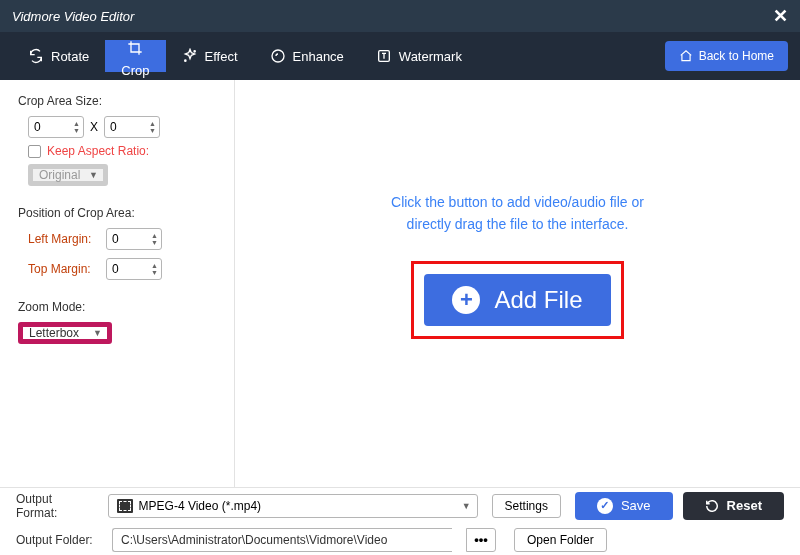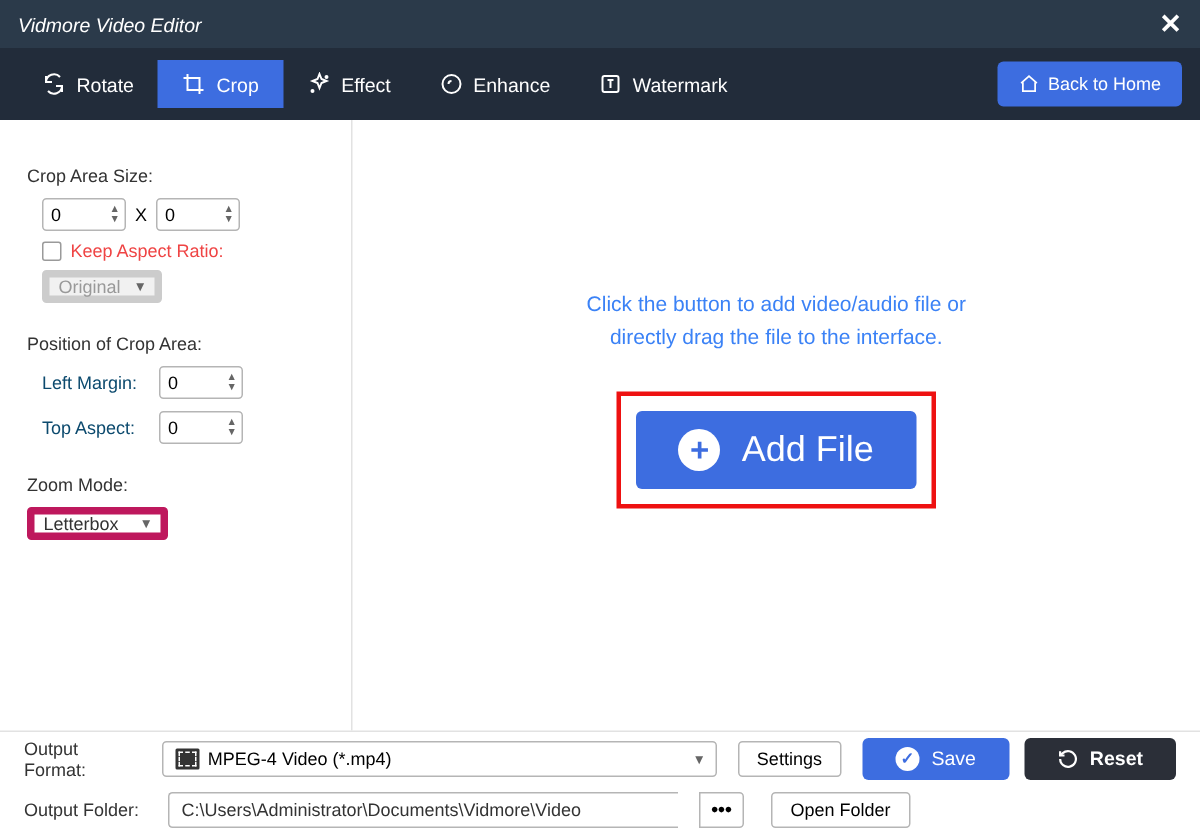--- a/index.html
+++ b/index.html
@@ -4,39 +4,39 @@
 <style>
   * { box-sizing: border-box; margin: 0; padding: 0; font-family: Arial, sans-serif; }
   body { width: 800px; height: 555px; background: #fff; overflow: hidden; }
 
   .titlebar { height: 32px; background: #2b3a4a; color: #fff; display: flex; align-items: center; padding: 0 12px; }
   .titlebar .title { font-size: 13px; flex: 1; font-style: italic; }
   .titlebar .close { font-size: 18px; cursor: pointer; font-weight: bold; }
 
   .toolbar { height: 48px; background: #222c3a; display: flex; align-items: center; padding: 0 12px; }
   .toolbar .tab { display: flex; align-items: center; gap: 7px; padding: 0 16px; height: 32px; color: #fff; font-size: 13px; cursor: pointer; }
-  .toolbar .tab.active { background: #3d6de0; }
+  .toolbar .tab.active { background: #3d6de0; flex-direction: column; }
   .toolbar .spacer { flex: 1; }
   .toolbar .home-btn { background: #3d6de0; color: #fff; border: none; border-radius: 4px; height: 30px; padding: 0 14px; font-size: 12px; display: flex; align-items: center; gap: 6px; cursor: pointer; }
 
   .main { display: flex; height: 407px; }
-  .sidebar { width: 235px; border-right: 1px solid #e2e2e2; padding: 30px 18px; }
+  .sidebar { width: 235px; border-right: 1px solid #e2e2e2; padding: 14px 18px; }
   .field-label { font-size: 12px; color: #333; margin-bottom: 8px; }
   .row { display: flex; align-items: center; gap: 6px; margin-bottom: 6px; }
   .spin { width: 56px; height: 22px; border: 1px solid #b5b5b5; border-radius: 3px; display: flex; align-items: center; padding: 0 5px; font-size: 12px; background: #fff; position: relative; }
   .spin .arrows { position: absolute; right: 3px; display: flex; flex-direction: column; font-size: 7px; line-height: 7px; color: #666; }
   .xsep { font-size: 12px; }
   .checkbox-row { display: flex; align-items: center; gap: 6px; margin: 6px 0 6px 0; font-size: 12px; color: #ef4444; }
   .checkbox { width: 13px; height: 13px; border: 1px solid #9a9a9a; border-radius: 2px; background: #fff; }
   .select { height: 22px; border: 5px solid #be185d; border-radius: 3px; font-size: 12px; padding: 0 18px 0 6px; background: #fff; position: relative; display: inline-flex; align-items: center; color: #333; }
   .select.disabled { background: #f1f1f1; color: #999; border-color: #ccc; }
   .select .caret { position: absolute; right: 5px; font-size: 9px; color: #666; }
   .section { margin-bottom: 20px; }
   .param-row { display: flex; align-items: center; gap: 6px; margin-bottom: 8px; padding-left: 10px; }
-  .param-row label { font-size: 12px; color: #0c4a6e; width: 72px; }
+  .param-row label { font-size: 12px; color: #c2410c; width: 72px; }
 
   .content { flex: 1; display: flex; flex-direction: column; align-items: center; justify-content: flex-start; padding-top: 112px; }
   .hint { font-size: 14px; color: #3b82f6; text-align: center; line-height: 1.55; margin-bottom: 26px; }
   .add-wrap { border: 3px solid #e11; padding: 10px; }
   .add-btn { background: #3d6de0; color: #fff; border: none; border-radius: 4px; height: 52px; padding: 0 28px; font-size: 24px; display: flex; align-items: center; gap: 14px; cursor: pointer; }
   .plus-circle { width: 28px; height: 28px; border-radius: 50%; background: #fff; color: #3d6de0; display: flex; align-items: center; justify-content: center; font-weight: bold; font-size: 22px; }
 
   .footer { height: 68px; border-top: 1px solid #e2e2e2; padding: 8px 16px; display: flex; flex-direction: column; justify-content: center; gap: 8px; background: #fff; }
   .frow { display: flex; align-items: center; gap: 14px; }
   .frow .flabel { font-size: 12px; color: #333; width: 82px; }
@@ -155,21 +155,21 @@
     <div class="section">
       <div class="field-label">Position of Crop Area:</div>
       <div class="param-row">
         <label>Left Margin:</label>
         <div class="spin">
           <span>0</span>
           <span class="arrows">▲<br>▼</span>
         </div>
       </div>
       <div class="param-row">
-        <label>Top Aspect:</label>
+        <label>Top Margin:</label>
         <div class="spin">
           <span>0</span>
           <span class="arrows">▲<br>▼</span>
         </div>
       </div>
     </div>
 
     <div class="section">
       <div class="field-label">Zoom Mode:</div>
       <div style="padding-left:0">

